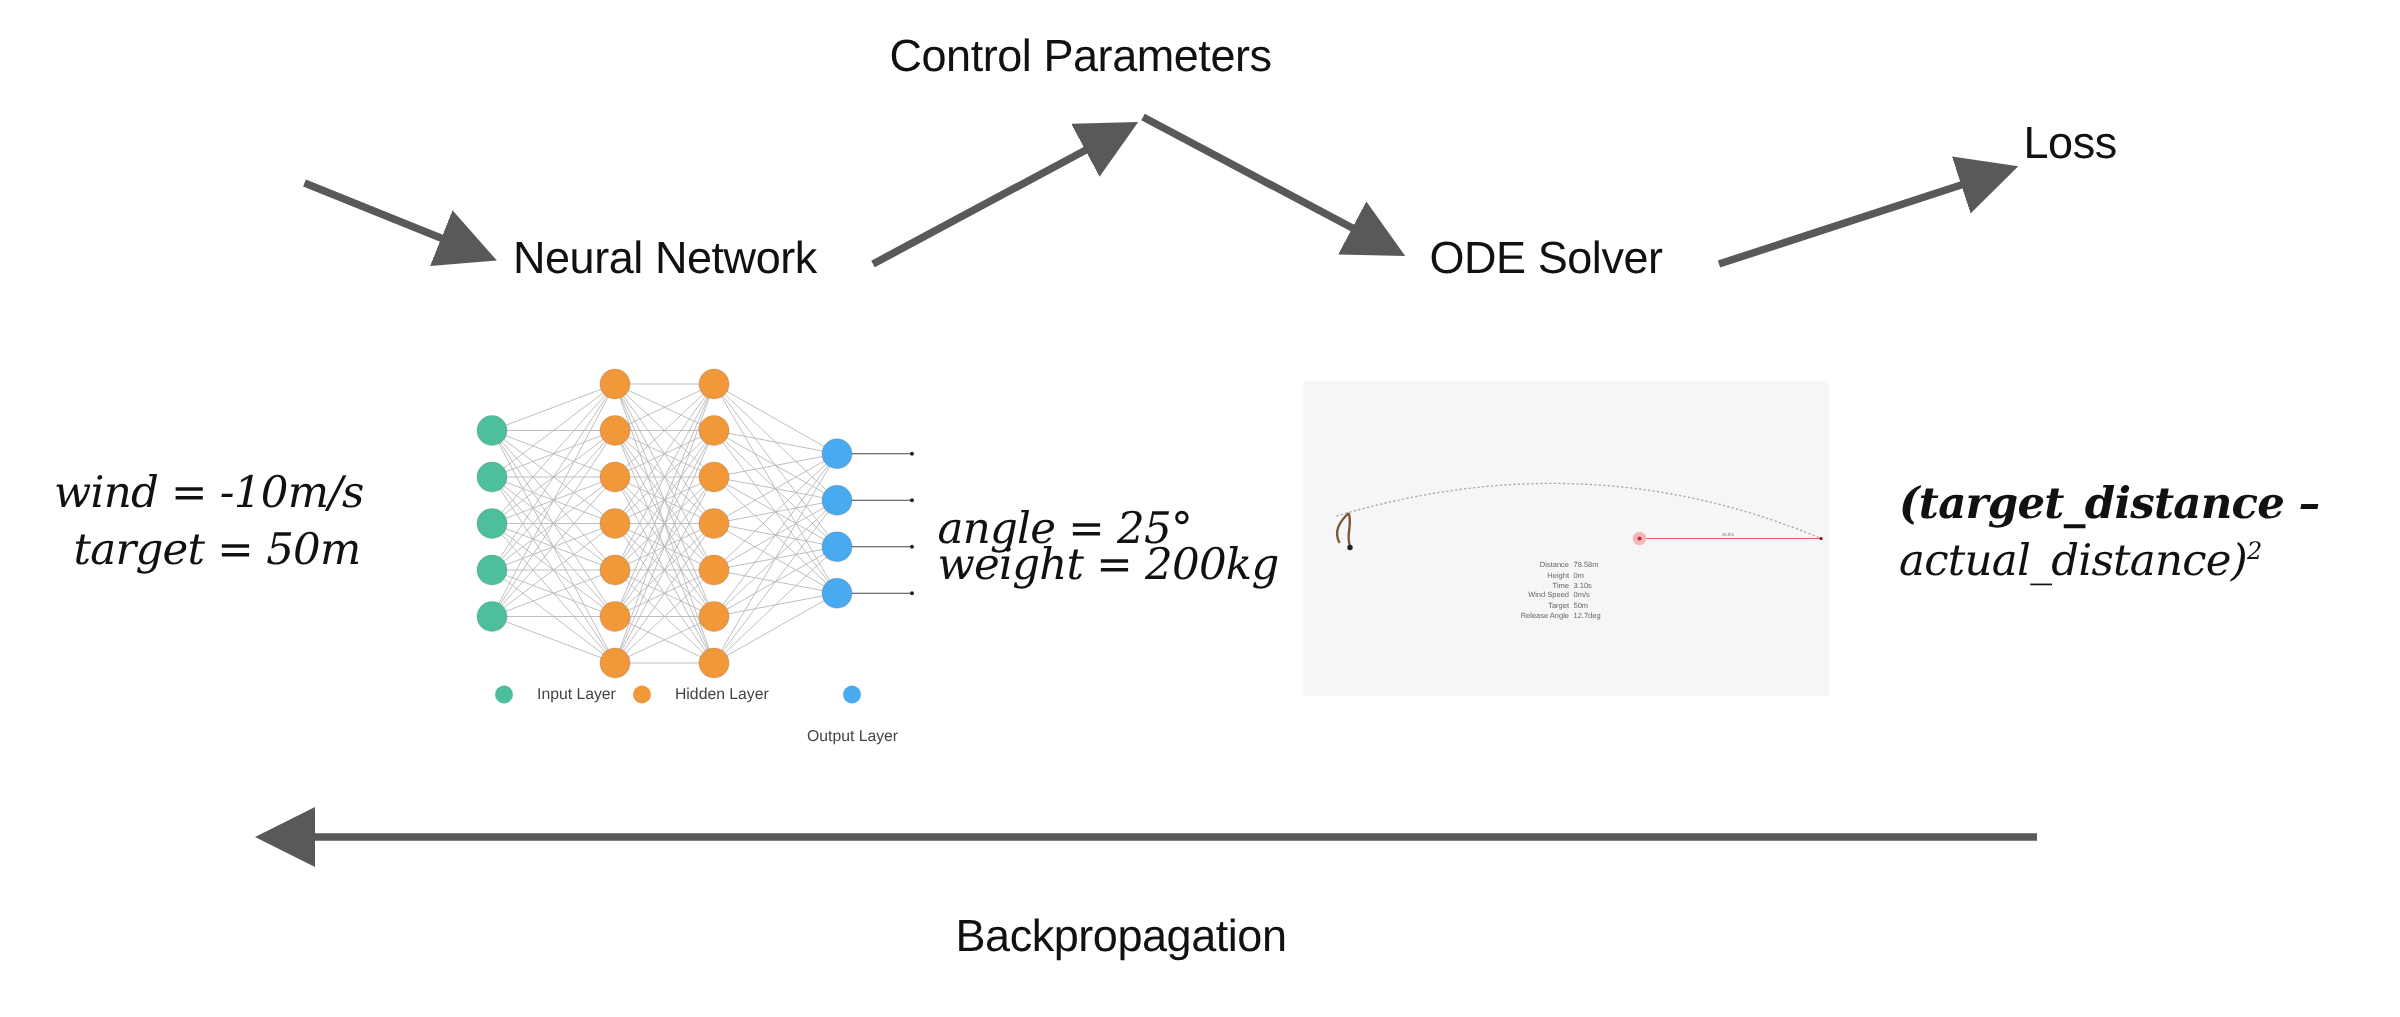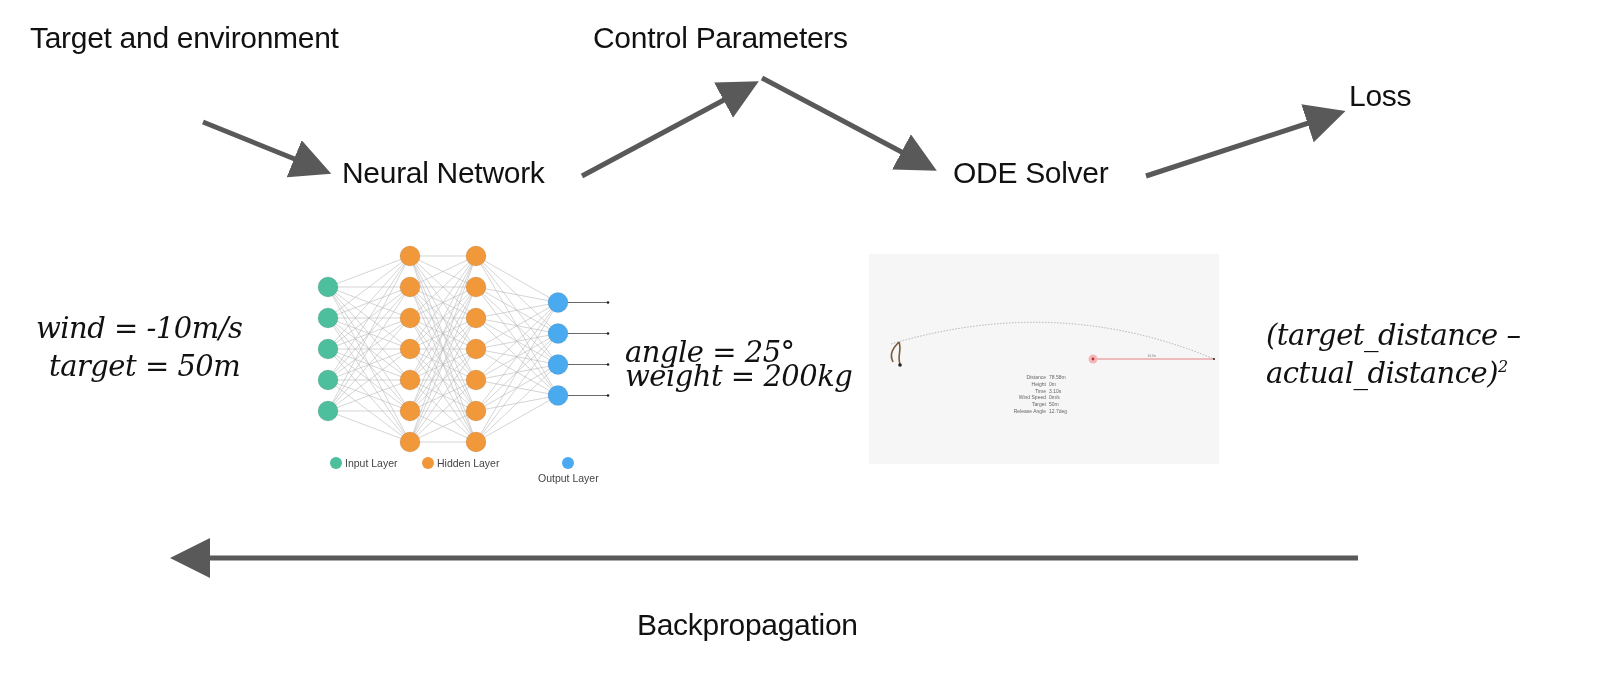--- a/index.html
+++ b/index.html
@@ -3,21 +3,21 @@
 <meta charset="utf-8">
 <style>
   html, body { margin: 0; padding: 0; background: #ffffff; }
   body { width: 1600px; height: 678px; position: relative; overflow: hidden;
          font-family: "Liberation Sans", "DejaVu Sans", sans-serif; color: #111; }
   .lbl { position: absolute; font-size: 30px; line-height: 36px; white-space: nowrap; letter-spacing: -0.3px; }
   .it { position: absolute; font-family: "DejaVu Serif", "Liberation Serif", serif; font-style: italic;
         font-size: 29px; line-height: 40px; white-space: nowrap; letter-spacing: -0.5px; }
   #flow { position: absolute; left: 0; top: 0; width: 1600px; height: 678px; }
   #nn { position: absolute; left: 300px; top: 245px; width: 320px; height: 235px; }
-  .legend { position: absolute; top: 457px; font-size: 10.5px; color: #444; display: flex; align-items: center; gap: 3px; white-space: nowrap; }
+  .legend { position: absolute; top: 457px; font-size: 10.5px; color: #444; display: flex; align-items: center; gap: 16px; white-space: nowrap; }
   .ldot { width: 12px; height: 12px; border-radius: 50%; display: inline-block; }
   #ode-panel { position: absolute; left: 869px; top: 254px; width: 350px; height: 210px; background: #f6f6f6; }
   #ode-svg { position: absolute; left: 0; top: 0; width: 350px; height: 210px; }
   .stats { position: absolute; left: 130px; top: 120px; font-size: 5px; line-height: 6.8px; color: #666; }
   .stats .row { display: flex; }
   .stats .k { width: 47px; text-align: right; padding-right: 3px; }
   .sup { font-size: 16px; vertical-align: super; line-height: 0; }
 </style>
 </head>
 <body>
@@ -29,33 +29,32 @@
     </marker>
   </defs>
   <line x1="203" y1="122" x2="322" y2="170" stroke="#595959" stroke-width="5" marker-end="url(#ah)"></line>
   <line x1="582" y1="176" x2="750" y2="86" stroke="#595959" stroke-width="5" marker-end="url(#ah)"></line>
   <line x1="762" y1="78" x2="928" y2="166" stroke="#595959" stroke-width="5" marker-end="url(#ah)"></line>
   <line x1="1146" y1="176" x2="1336" y2="114" stroke="#595959" stroke-width="5" marker-end="url(#ah)"></line>
   <line x1="1358" y1="558" x2="180" y2="558" stroke="#595959" stroke-width="5" marker-end="url(#ah)"></line>
 </svg>
 
 <div class="lbl" style="left:30px;top:20px;">
-  <div>Target and environment</div>
 </div>
 <div class="lbl" style="left:342px;top:155px;">Neural Network</div>
 <div class="lbl" style="left:593px;top:20px;">Control Parameters</div>
 <div class="lbl" style="left:953px;top:155px;">ODE Solver</div>
 <div class="lbl" style="left:1349px;top:34px;margin-top:44px;">Loss</div>
 <div class="lbl" style="left:637px;top:607px;">Backpropagation</div>
 
 <div class="it" style="left:36px;top:308px;">wind = -10m/s</div>
 <div class="it" style="left:49px;top:346px;">target = 50m</div>
 <div class="it" style="left:625px;top:318px;margin-top:14px;">angle = 25°</div>
 <div class="it" style="left:625px;top:356px;text-align:right;">weight = 200kg</div>
-<div class="it" style="left:1266px;top:315px;">(target_distance –</div>
+<div class="it" style="left:1266px;top:315px;font-weight:bold;">(target_distance –</div>
 <div class="it" style="left:1266px;top:353px;"><span>actual_distance)</span><span class="sup">2</span></div>
 
 <svg id="nn" viewBox="0 0 320 235">
     <line x1="28" y1="42" x2="110" y2="11" stroke="#b8b8b8" stroke-width="0.6"></line>
     <line x1="28" y1="42" x2="110" y2="42" stroke="#b8b8b8" stroke-width="0.6"></line>
     <line x1="28" y1="42" x2="110" y2="73" stroke="#b8b8b8" stroke-width="0.6"></line>
     <line x1="28" y1="42" x2="110" y2="104" stroke="#b8b8b8" stroke-width="0.6"></line>
     <line x1="28" y1="42" x2="110" y2="135" stroke="#b8b8b8" stroke-width="0.6"></line>
     <line x1="28" y1="42" x2="110" y2="166" stroke="#b8b8b8" stroke-width="0.6"></line>
     <line x1="28" y1="42" x2="110" y2="197" stroke="#b8b8b8" stroke-width="0.6"></line>

